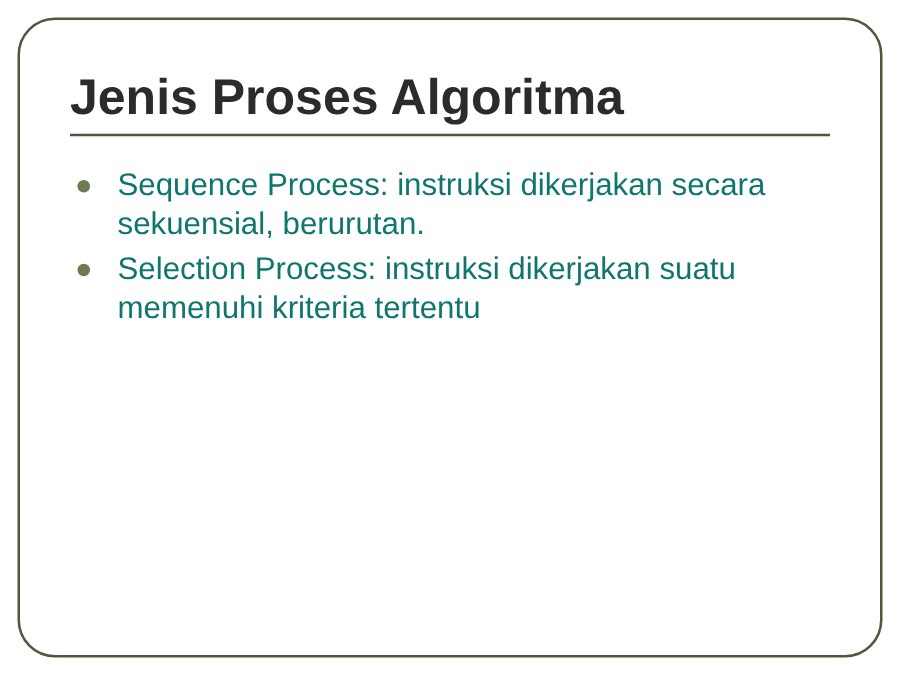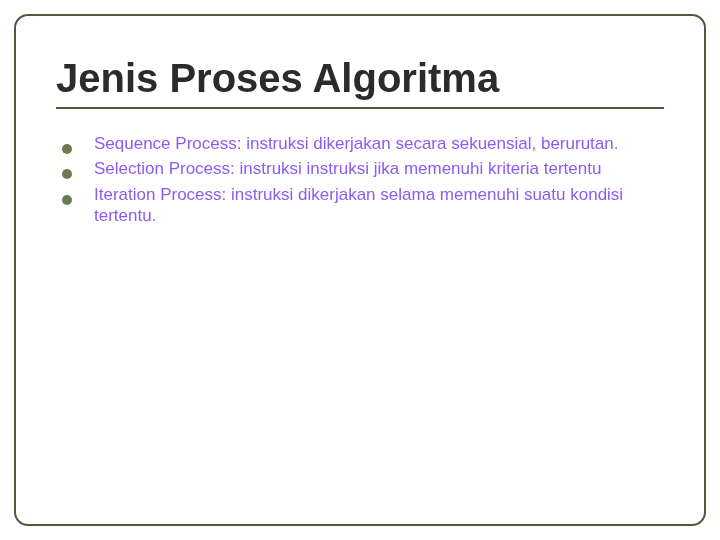--- a/index.html
+++ b/index.html
@@ -16,21 +16,21 @@
     height: 540px;
     box-sizing: border-box;
   }
   .frame {
     position: absolute;
     top: 14px;
     left: 14px;
     right: 14px;
     bottom: 14px;
     border: 2px solid #4a5a3a;
-    border-radius: 14px;
+    border-radius: 30px;
     box-sizing: border-box;
     padding: 30px 40px 56px 40px;
   }
   .title {
     font-family: "Arial Black", Arial, sans-serif;
     font-weight: 900;
     font-size: 40px;
     color: #2b2b2b;
     margin: 10px 0 6px 0;
     letter-spacing: 0px;
@@ -53,40 +53,36 @@
   .bullet {
     flex: 0 0 auto;
     width: 10px;
     height: 10px;
     border-radius: 50%;
     background: #6b7a4f;
     margin: 11px 22px 0 6px;
   }
   .text {
     flex: 1 1 auto;
-    font-size: 17px;
+    font-size: 25px;
     line-height: 1.25;
-    color: #8b5cf6;
+    color: #0f766e;
   }
 </style>
 </head>
 <body>
 
 <div class="slide">
   <div class="frame">
     <div class="title">Jenis Proses Algoritma</div>
     <hr class="rule">
     <ul class="list">
       <li class="item">
         <span class="bullet"></span>
         <span class="text">Sequence Process: instruksi dikerjakan secara sekuensial, berurutan.</span>
       </li>
       <li class="item">
         <span class="bullet"></span>
-        <span class="text">Selection Process: instruksi instruksi jika memenuhi kriteria tertentu</span>
-      </li>
-      <li class="item">
-        <span class="bullet"></span>
-        <span class="text">Iteration Process: instruksi dikerjakan selama memenuhi suatu kondisi tertentu.</span>
+        <span class="text">Selection Process: instruksi dikerjakan suatu memenuhi kriteria tertentu</span>
       </li>
     </ul>
   </div>
 </div>
 
 </body></html>

